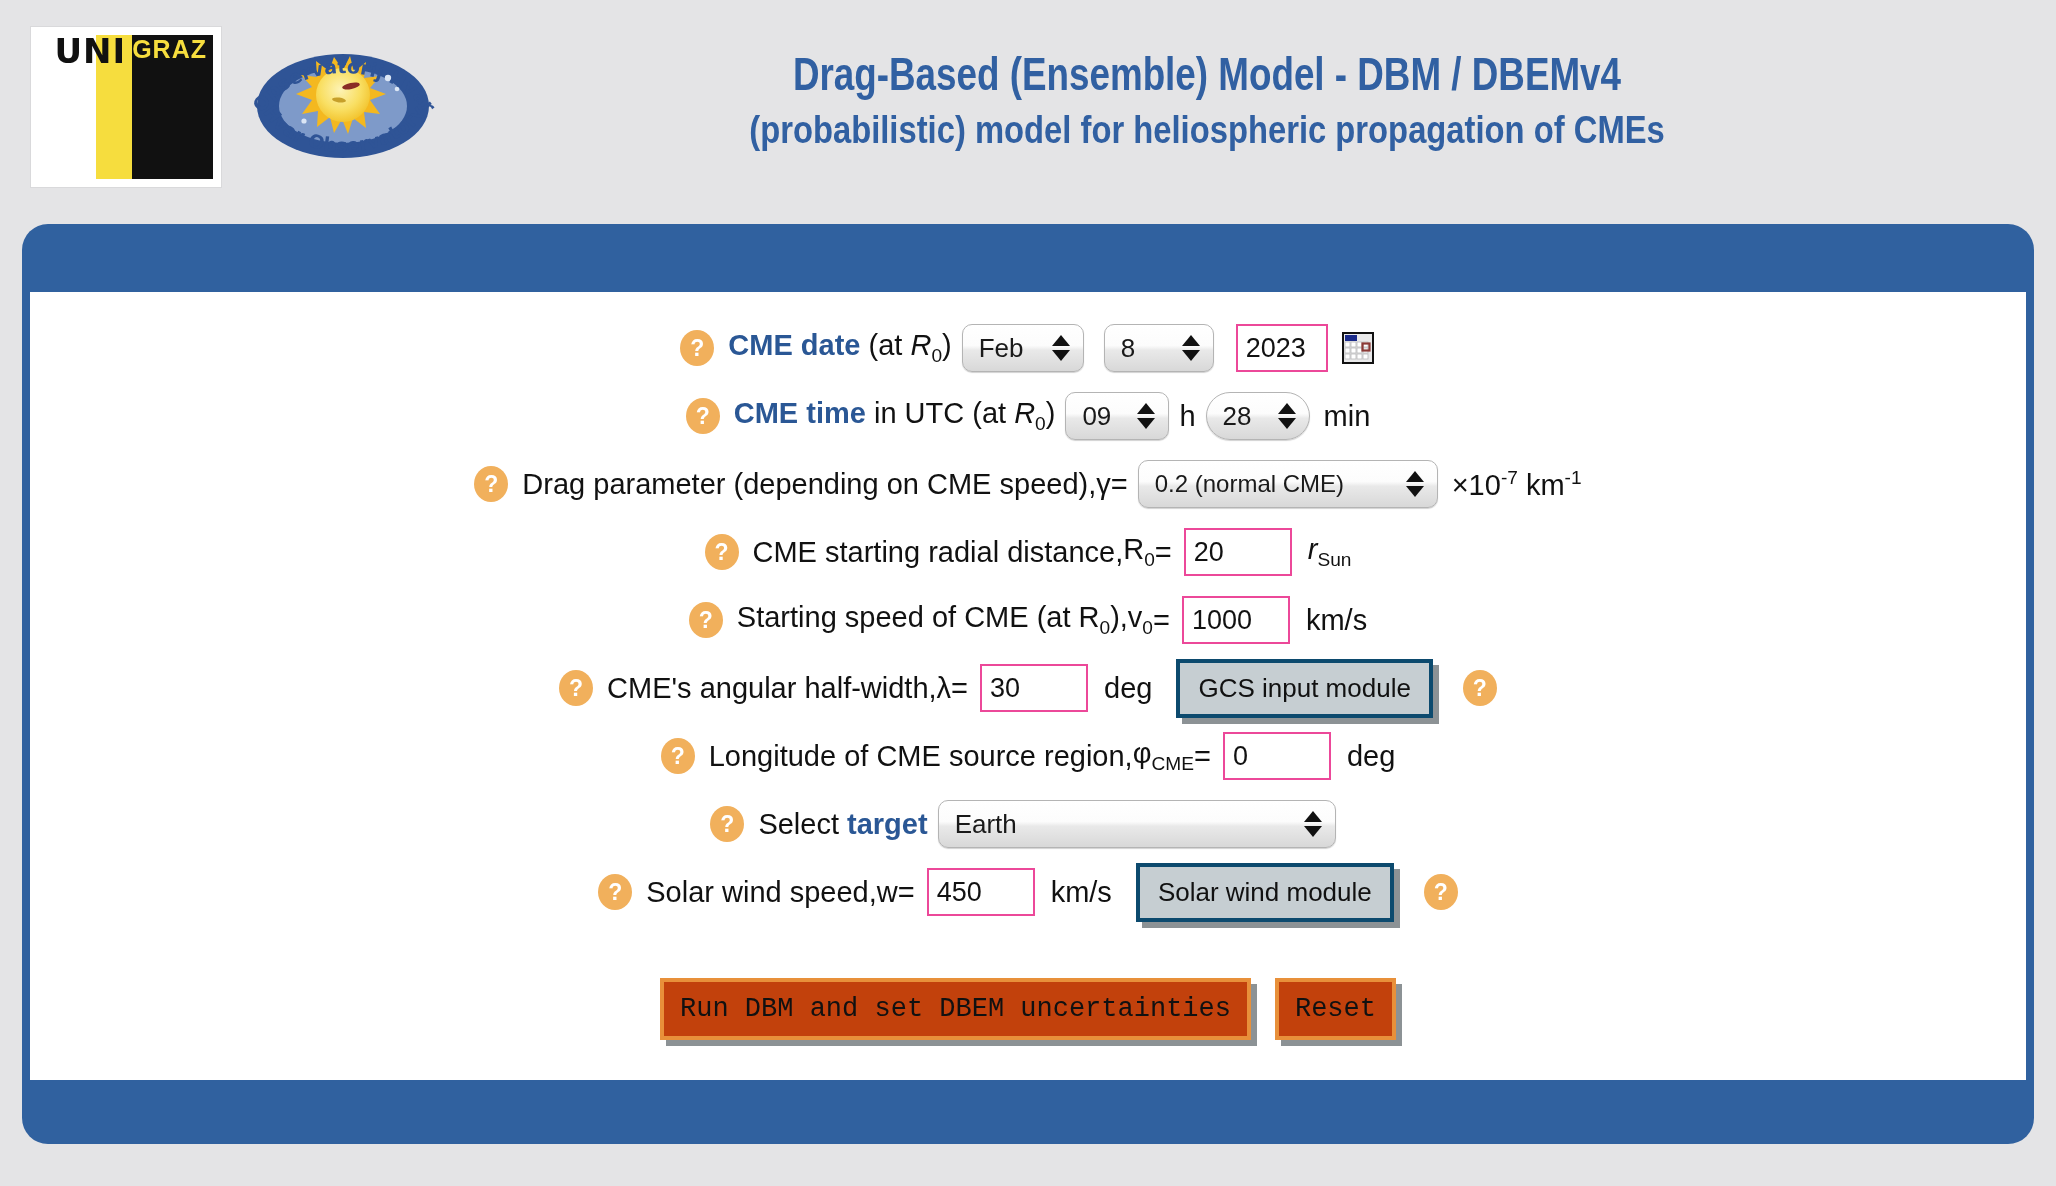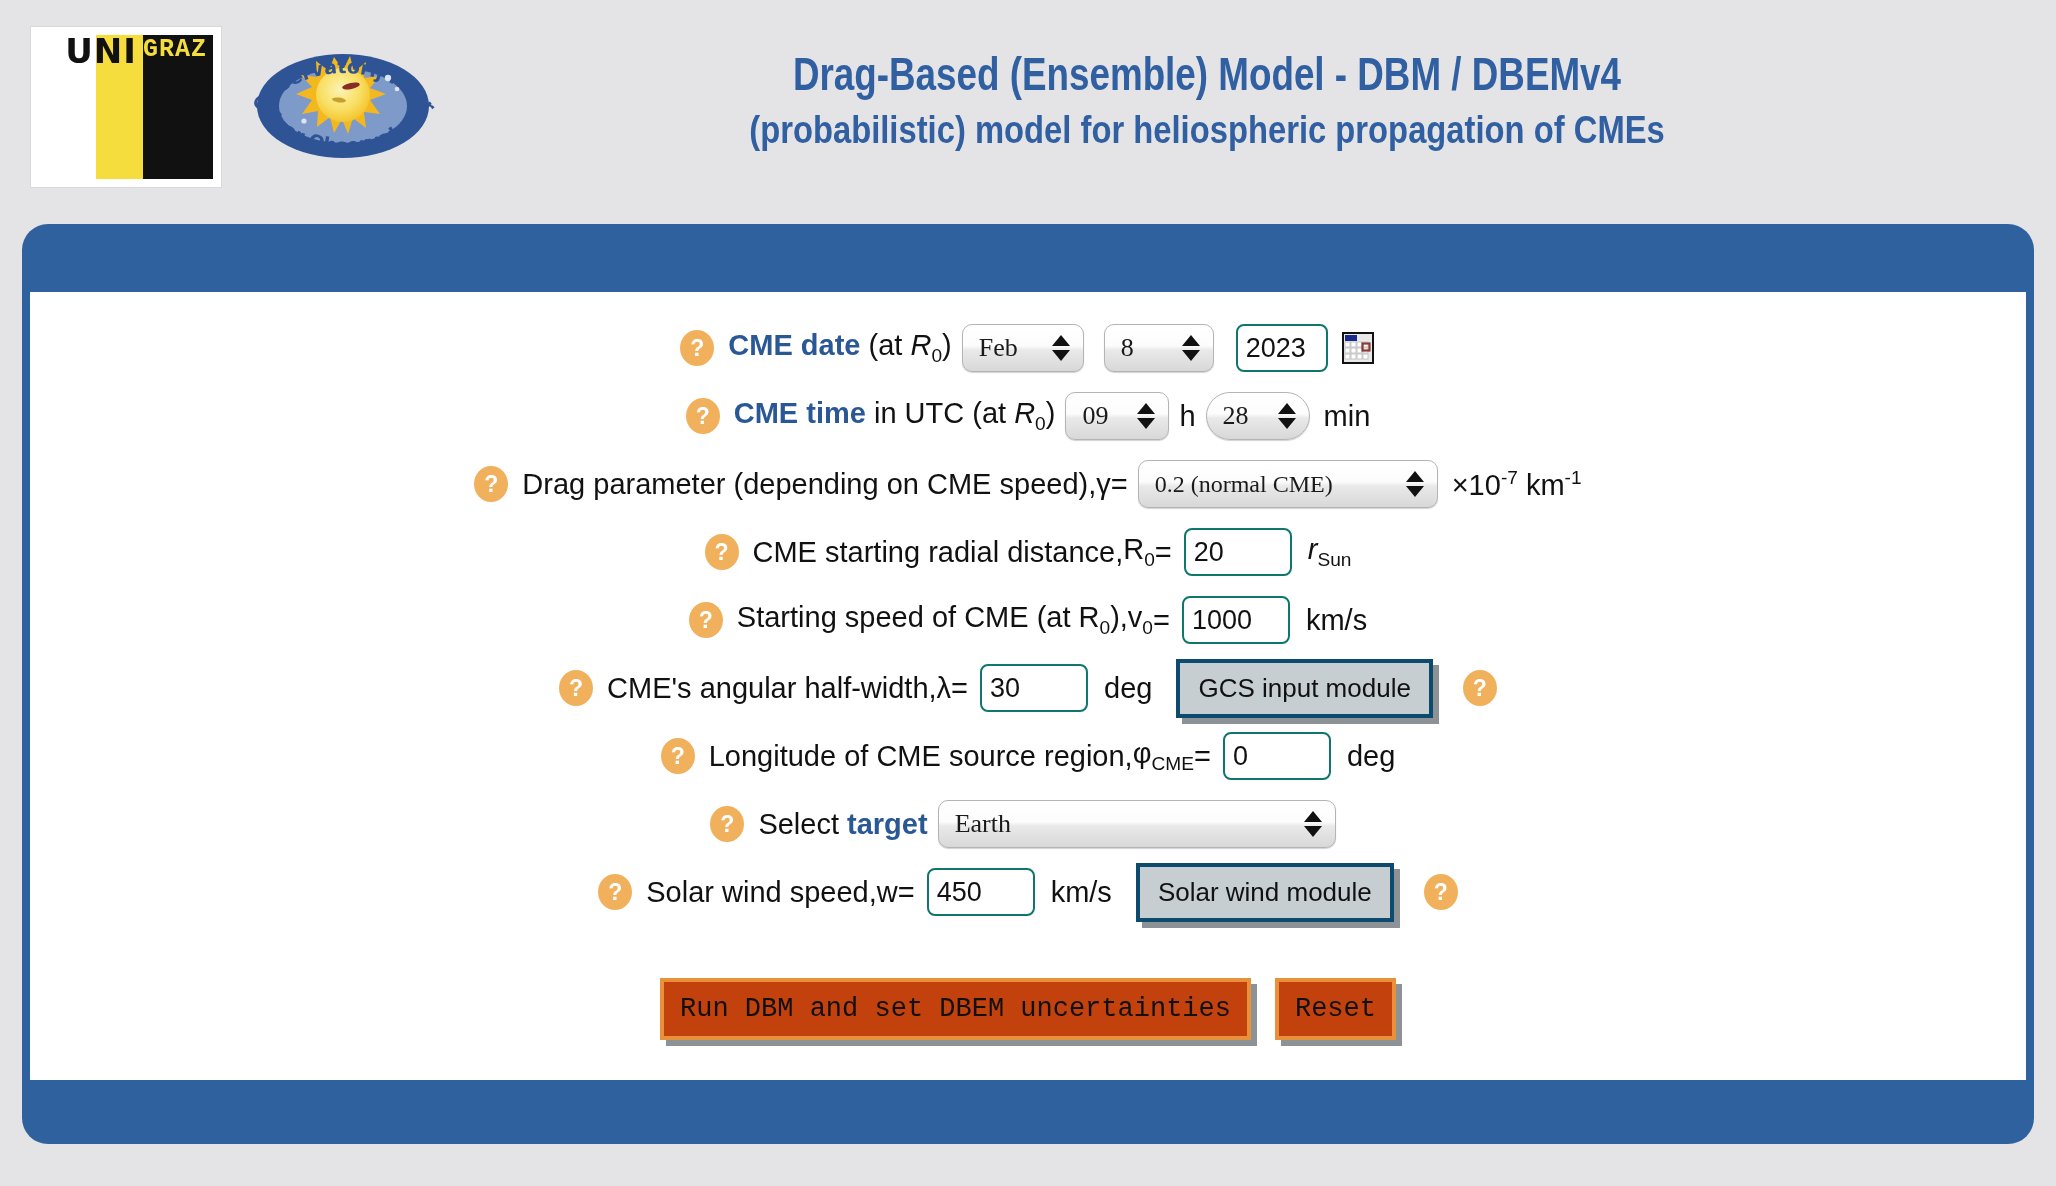--- a/index.html
+++ b/index.html
@@ -69,21 +69,21 @@
     background: #111111;
     text-align: right;
     padding: 2px 6px 3px 0;
   }
   .unigraz-graz {
     color: #f6dd3e;
     font-weight: bold;
     font-size: 25px;
     letter-spacing: 1px;
     line-height: 1;
-    font-family: Liberation Mono, monospace;
+    font-family: Liberation Sans, sans-serif;
   }
 
   
   .hvar {
     width: 210px;
     height: 160px;
     position: relative;
   }
   .hvar svg { display: block; }
 
@@ -202,29 +202,29 @@
     cursor: pointer;
     user-select: none;
     line-height: 1;
   }
   .help.trailing { margin-right: 0; margin-left: 30px; }
 
   
   .tinput {
     width: 108px;
     height: 48px;
-    border: 2px solid #0f766e;
+    border: 2px solid #ec4899;
     background: #ffffff;
     font-size: 27px;
     font-family: "Liberation Sans", sans-serif;
     color: #111;
     padding: 0 8px;
     box-sizing: border-box;
     margin: 0 12px;
-    border-radius: 8px;
+    border-radius: 0;
   }
 
   
   .sel {
     position: relative;
     display: inline-block;
     height: 48px;
     box-sizing: border-box;
     border: 1px solid #b4b4b4;
     border-radius: 10px;
@@ -237,21 +237,20 @@
   .sel .sel-text {
     position: absolute;
     left: 16px;
     top: 0;
     bottom: 0;
     display: flex;
     align-items: center;
     font-size: 26px;
     color: #1a1a1a;
     white-space: nowrap;
-    font-family: Liberation Serif, serif;
   }
   .sel .arrows {
     position: absolute;
     right: 14px;
     top: 0;
     bottom: 0;
     width: 16px;
     display: flex;
     flex-direction: column;
     align-items: center;

